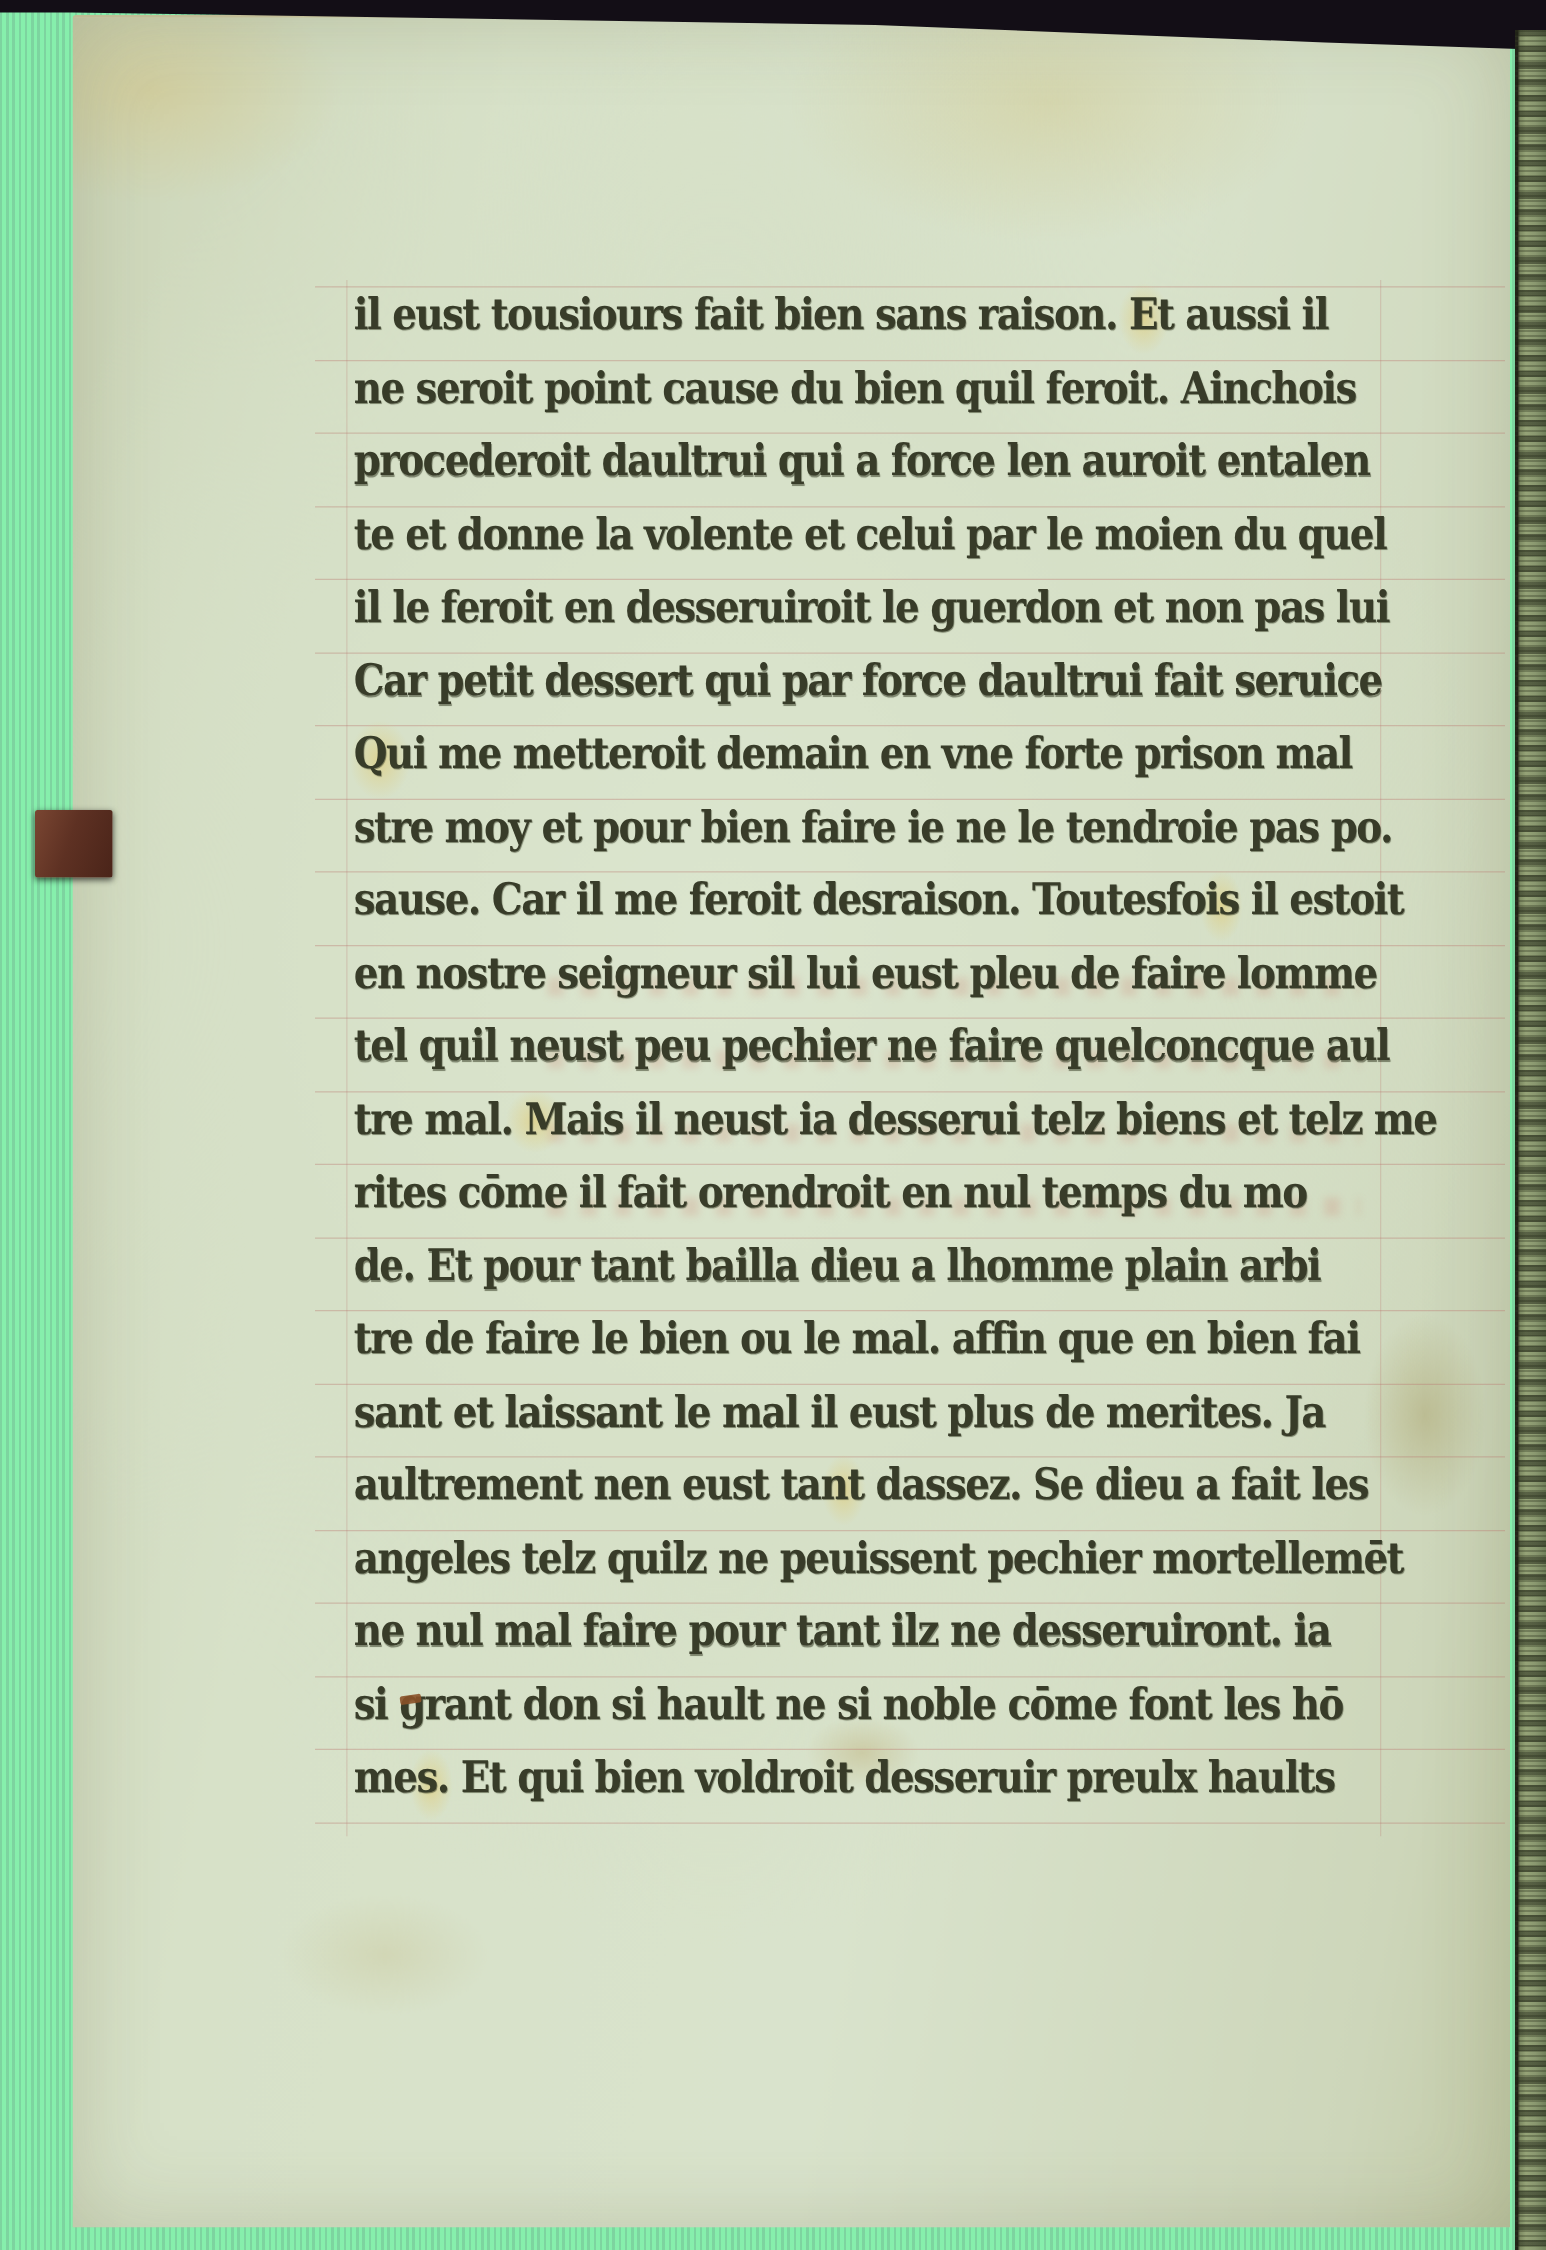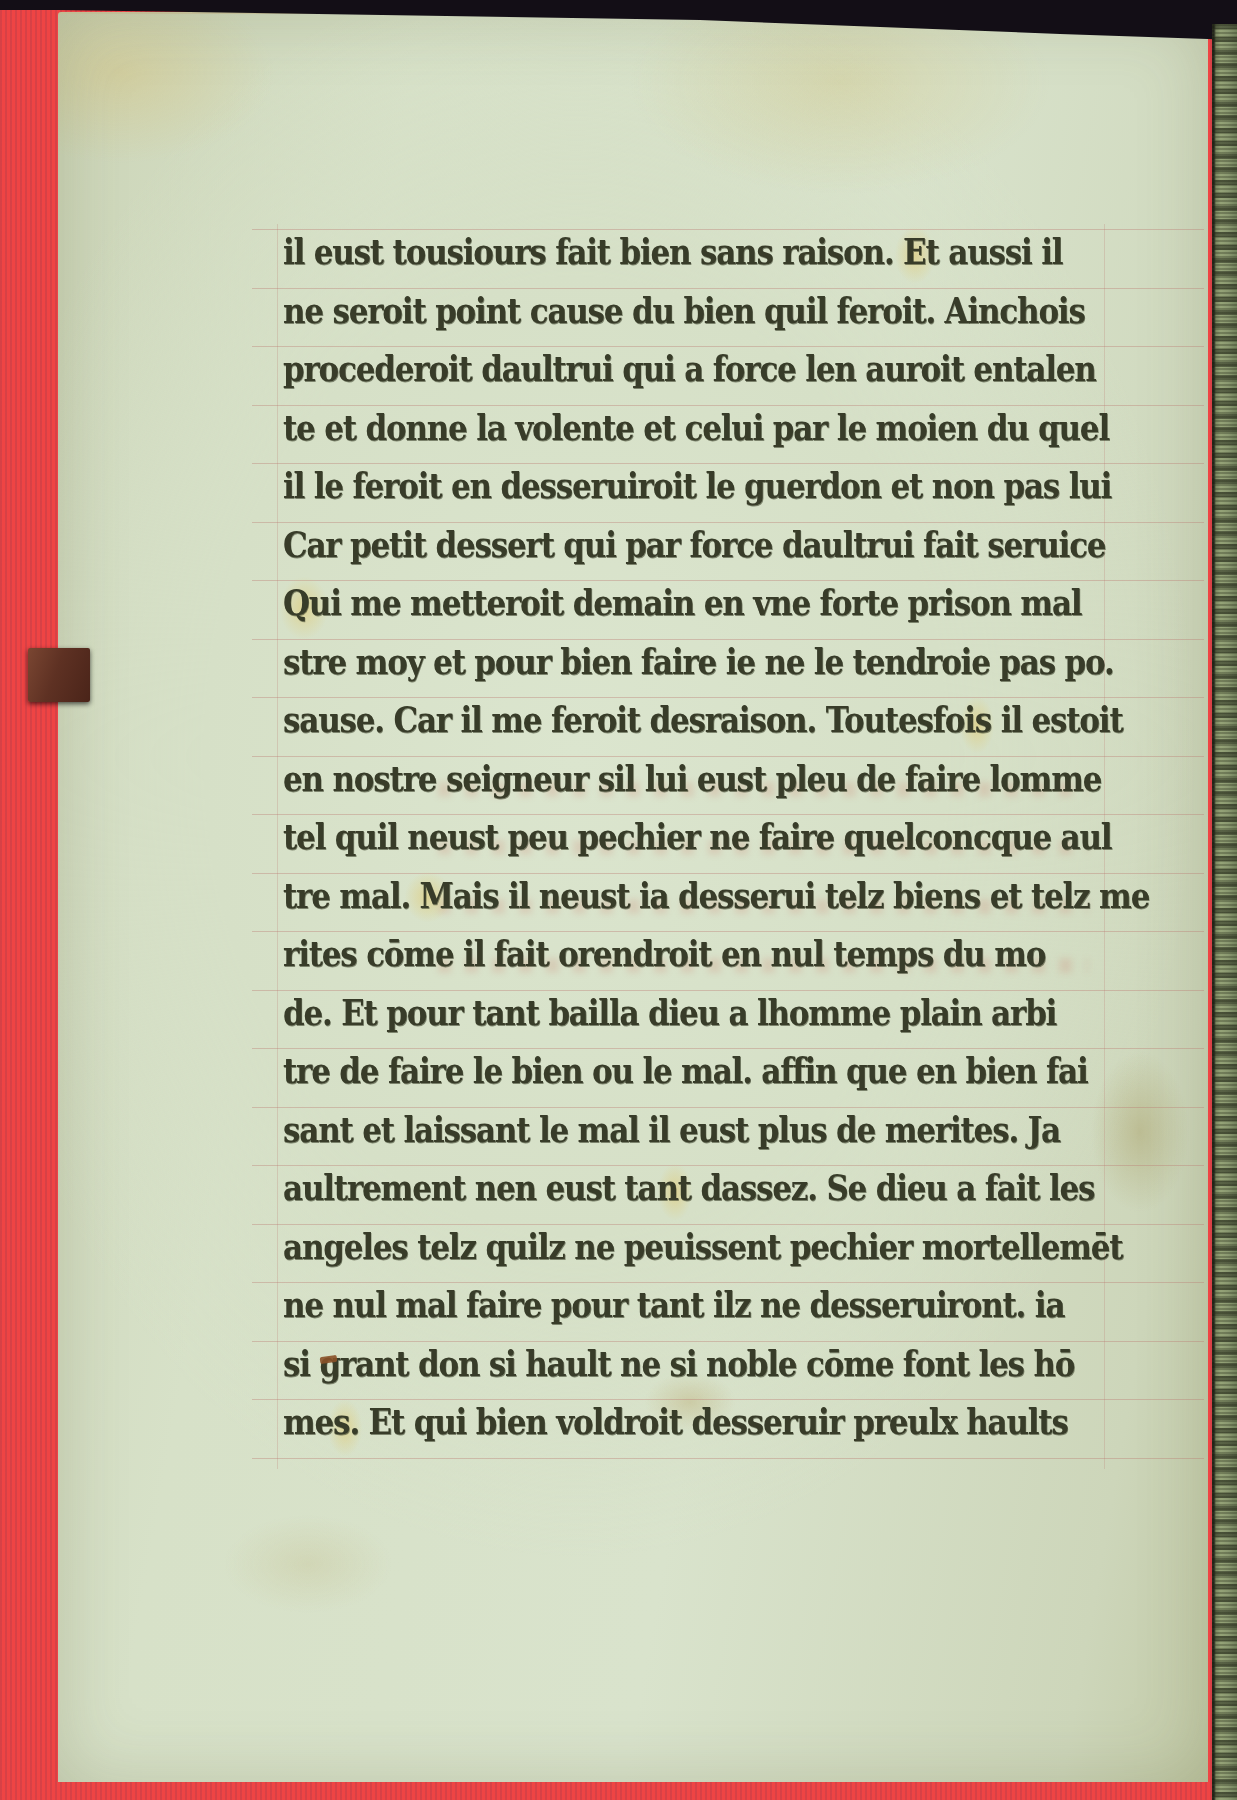--- a/index.html
+++ b/index.html
@@ -1,18 +1,18 @@
 <!DOCTYPE html>
 <html><head>
 <meta charset="utf-8">
 <style>
   html,body { margin:0; padding:0; background:#0c0910; }
   .stage {
     position:relative; width:1237px; height:1800px; overflow:hidden;
-    background:#ef4444;
+    background:#86efac;
     font-family:"DejaVu Serif", serif;
   }
   
   .stage::before {
     content:""; position:absolute; inset:0;
     background:repeating-linear-gradient(90deg, rgba(70,48,84,0.14) 0 2px, rgba(0,0,0,0) 2px 5px);
   }
   .page {
     position:absolute; left:58px; top:12px; width:1150px; height:1768px;
     border-radius:3px 10px 0 0;

